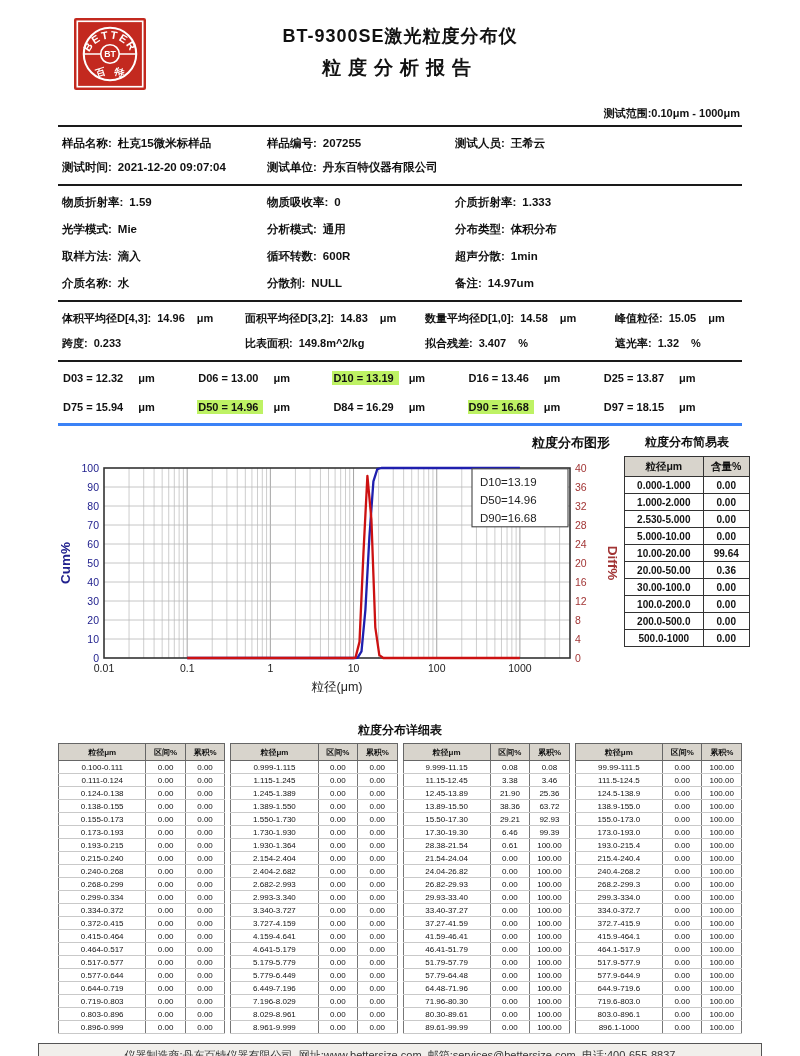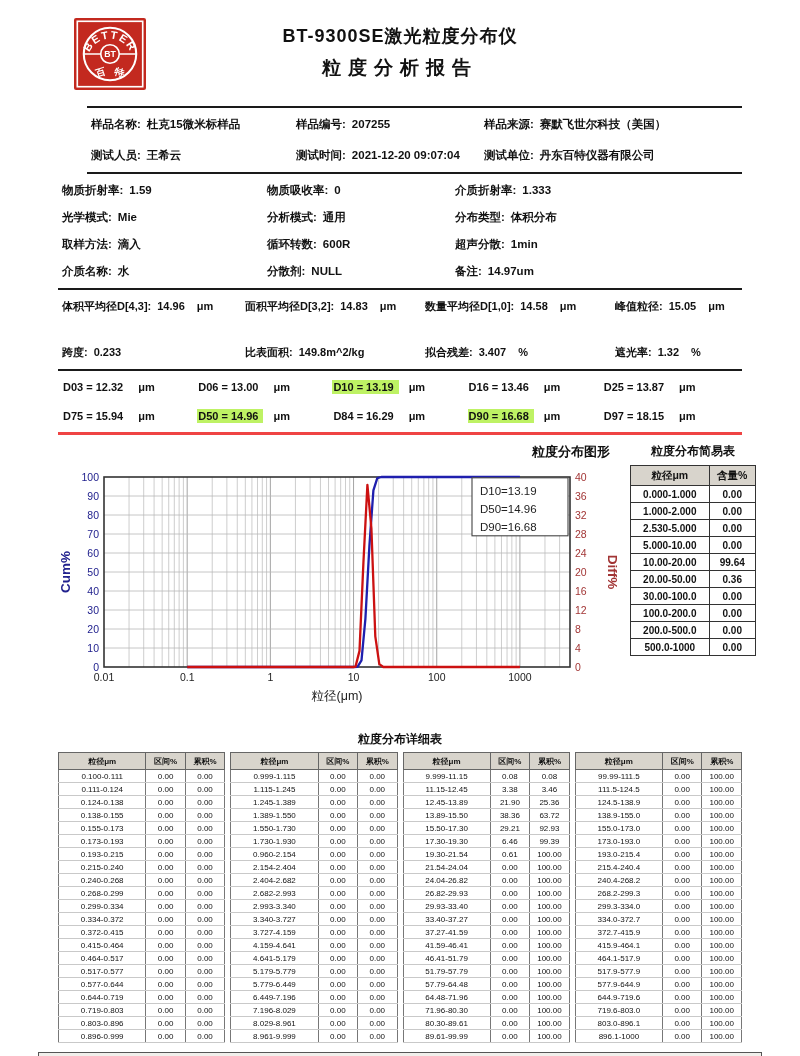--- a/index.html
+++ b/index.html
@@ -8,37 +8,37 @@
         font-family:"Liberation Sans","DejaVu Sans",sans-serif;}
   
   .hdr{position:relative;height:94px;}
   .logo{position:absolute;left:16px;top:6px;width:72px;height:72px;}
   .title{padding-top:12px;font-size:18px;font-weight:700;text-align:center;letter-spacing:1px;}
   .subtitle{margin-top:7px;font-size:19px;font-weight:700;letter-spacing:7px;text-align:center;}
   .range{font-size:11px;font-weight:700;text-align:right;padding:0 2px 4px 0;}
   
   .sec{border-bottom:2px solid #1a1a1a;padding:9px 4px;}
   .sec.first{border-top:2px solid #1a1a1a;}
-  .sec.heavy{border-bottom:3px solid #ef4444;}
-  .grid3{display:grid;grid-template-columns:205px 188px 1fr;row-gap:16px;font-size:11.5px;font-weight:700;margin-left:29px;}
+  .sec.heavy{border-bottom:3px solid #3b82f6;}
+  .grid3{display:grid;grid-template-columns:205px 188px 1fr;row-gap:9px;font-size:11.5px;font-weight:700;}
   .grid3p{display:grid;grid-template-columns:205px 188px 1fr;row-gap:12px;font-size:11.5px;font-weight:700;}
-  .grid4{display:grid;grid-template-columns:183px 180px 190px 1fr;row-gap:31px;font-size:11px;font-weight:700;}
+  .grid4{display:grid;grid-template-columns:183px 180px 190px 1fr;row-gap:10px;font-size:11px;font-weight:700;}
   .grid5{display:grid;grid-template-columns:repeat(5,1fr);row-gap:15px;font-size:11px;font-weight:700;}
   .pair .val{margin-left:6px;}
   .stat .val{margin-left:6px;}
   .stat .unit{margin-left:12px;}
   .dv{display:inline-block;padding:1px 5px 1px 1px;}
   .dv.hl{background:#bef264;}
   .dunit{margin-left:10px;}
   
   .chart-row{display:flex;margin-top:6px;align-items:flex-start;}
   .chart-left{width:552px;}
   .chart-title{text-align:right;font-size:13px;font-weight:700;margin:2px 0 2px 40px;}
   svg.chart{overflow:visible;display:block;}
-  .stable-wrap{margin-left:20px;width:126px;}
+  .stable-wrap{margin-left:14px;width:126px;}
   .stable-title{font-size:12px;font-weight:700;text-align:center;margin:2px 0 5px;}
   table.stable{border-collapse:collapse;font-size:10px;font-weight:700;width:126px;border:1.5px solid #333;}
   .stable th,.stable td{border:1px solid #333;text-align:center;padding:2.5px 1px;}
   .stable th{background:#d8d4cc;font-size:10.5px;}
   
   .dtitle{text-align:center;font-size:12px;font-weight:700;margin:26px 0 4px;}
   .dwrap{display:flex;gap:5px;justify-content:center;}
   table.dtable{border-collapse:collapse;font-size:8px;table-layout:fixed;border:1.5px solid #555;}
   .dtable th{background:#d8d4cc;border:1px solid #666;padding:2.5px 0;font-size:8px;}
   .dtable td{text-align:center;padding:1.5px 0;border-left:1px solid #777;border-right:1px solid #777;border-bottom:1px solid #c9c9c9;}
@@ -67,25 +67,25 @@
         <textPath href="#arcT" startOffset="50%" text-anchor="middle">BETTER</textPath>
       </text>
       <circle cx="35" cy="35" r="9" fill="#c3291f" stroke="#fff" stroke-width="1.6"></circle>
       <text x="35" y="38.3" text-anchor="middle" font-size="8.5" font-weight="bold" fill="#fff">BT</text>
       <text x="26" y="56" text-anchor="middle" font-size="9.5" font-weight="bold" fill="#fff" transform="rotate(-18 26 53)">百</text>
       <text x="44" y="56" text-anchor="middle" font-size="9.5" font-weight="bold" fill="#fff" transform="rotate(18 44 53)">特</text>
     </svg>
     <div class="title">BT-9300SE激光粒度分布仪</div>
     <div class="subtitle">粒度分析报告</div>
   </div>
+  <div class="range">测试范围:0.10μm - 1000μm</div>
 
   <div class="sec first grid3" id="sample-info">
       <div class="pair"><span class="lbl">样品名称:</span><span class="val">杜克15微米标样品</span></div>
       <div class="pair"><span class="lbl">样品编号:</span><span class="val">207255</span></div>
-      <div class="pair"><span class="lbl">样品来源:</span><span class="val">赛默飞世尔科技（美国）</span></div>
       <div class="pair"><span class="lbl">测试人员:</span><span class="val">王希云</span></div>
       <div class="pair"><span class="lbl">测试时间:</span><span class="val">2021-12-20  09:07:04</span></div>
       <div class="pair"><span class="lbl">测试单位:</span><span class="val">丹东百特仪器有限公司</span></div>
     </div>
 
   <div class="sec grid3p" id="parameters">
       <div class="pair"><span class="lbl">物质折射率:</span><span class="val">1.59</span></div>
       <div class="pair"><span class="lbl">物质吸收率:</span><span class="val">0</span></div>
       <div class="pair"><span class="lbl">介质折射率:</span><span class="val">1.333</span></div>
       <div class="pair"><span class="lbl">光学模式:</span><span class="val">Mie</span></div>
@@ -429,21 +429,21 @@
             <td>1.550-1.730</td>
             <td>0.00</td>
             <td>0.00</td>
           </tr>
           <tr>
             <td>1.730-1.930</td>
             <td>0.00</td>
             <td>0.00</td>
           </tr>
           <tr>
-            <td>0.960-2.154</td>
+            <td>1.930-1.364</td>
             <td>0.00</td>
             <td>0.00</td>
           </tr>
           <tr>
             <td>2.154-2.404</td>
             <td>0.00</td>
             <td>0.00</td>
           </tr>
           <tr>
             <td>2.404-2.682</td>
@@ -545,21 +545,21 @@
             <td>15.50-17.30</td>
             <td>29.21</td>
             <td>92.93</td>
           </tr>
           <tr>
             <td>17.30-19.30</td>
             <td>6.46</td>
             <td>99.39</td>
           </tr>
           <tr>
-            <td>19.30-21.54</td>
+            <td>28.38-21.54</td>
             <td>0.61</td>
             <td>100.00</td>
           </tr>
           <tr>
             <td>21.54-24.04</td>
             <td>0.00</td>
             <td>100.00</td>
           </tr>
           <tr>
             <td>24.04-26.82</td>

